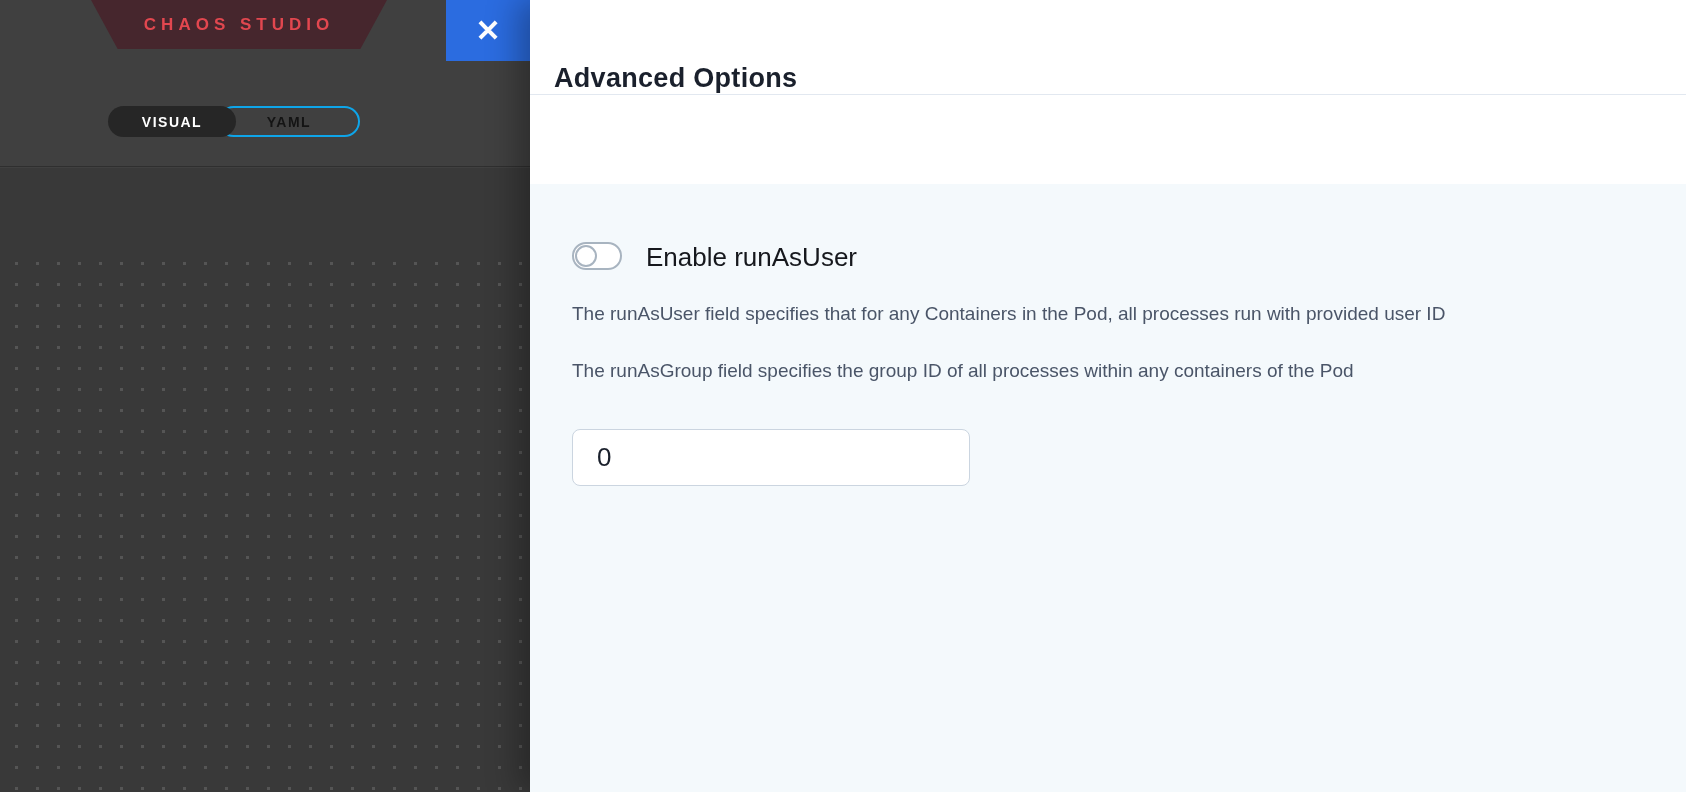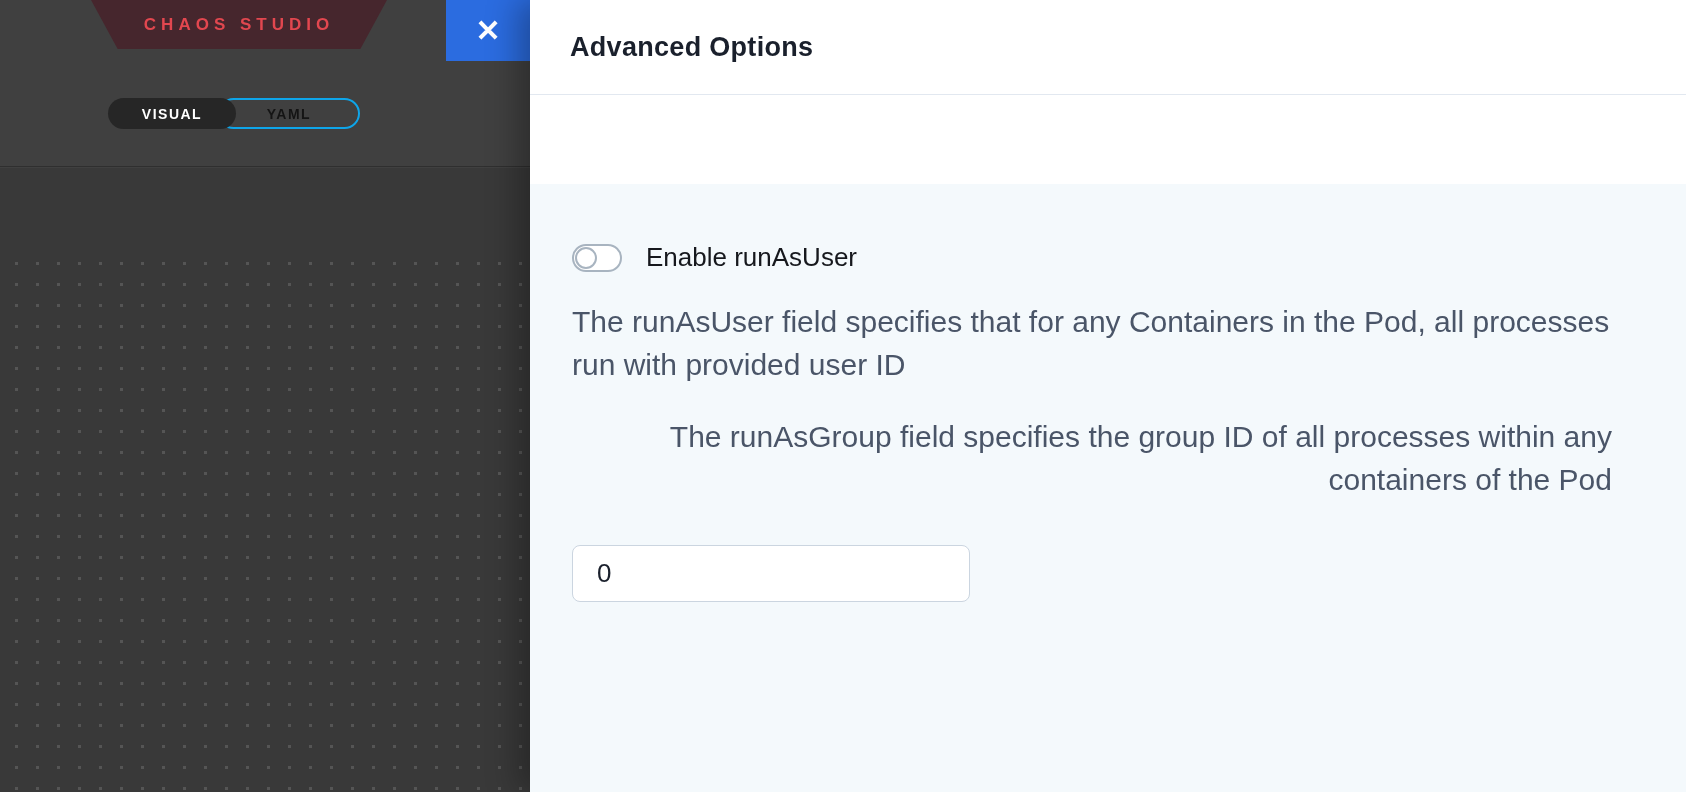--- a/index.html
+++ b/index.html
@@ -26,81 +26,81 @@
   .chaos-banner {
     position:absolute; left:91px; top:0; width:296px; height:49px;
     background:#46262d;
     clip-path:polygon(0 0, 100% 0, 91% 100%, 9% 100%);
     display:flex; align-items:center; justify-content:center;
   }
   .chaos-banner .brand-text {
     color:#e2474f; font-weight:bold; font-size:17px; letter-spacing:5px;
   }
 
-  .mode-toggle { position:absolute; left:108px; top:98px; display:flex; }
+  .mode-toggle { position:absolute; left:108px; top:106px; display:flex; }
   .pill {
     height:31px; border-radius:17px; display:flex; align-items:center; justify-content:center;
     font-weight:bold; font-size:14px; letter-spacing:1.5px; cursor:pointer;
   }
   .pill-visual { width:128px; background:#262626; color:#ffffff; position:relative; z-index:2; }
   .pill-yaml { width:142px; margin-left:-18px; border:2px solid #0ea5e9; color:#141414; background:transparent; z-index:1; }
 
   .close-btn {
     position:absolute; left:446px; top:0; width:84px; height:61px;
     background:#2b6ce0; color:#ffffff; display:flex; align-items:center; justify-content:center;
     font-size:30px; font-weight:bold; cursor:pointer;
   }
 
   
   .drawer {
     position:absolute; left:530px; top:0; width:1156px; height:792px;
     background:#ffffff; box-shadow:-12px 0 30px rgba(0,0,0,0.30);
   }
   .drawer-header {
-    height:95px; display:flex; align-items:center; padding-left:40px;
+    height:95px; display:flex; align-items:flex-end; padding-left:24px;
     border-bottom:1px solid #e2e8f0; background:#ffffff;
   }
   .drawer-title { font-size:27px; font-weight:bold; color:#1a202c; letter-spacing:0.3px; }
 
   .tabs {
     height:89px; display:flex; align-items:flex-end; gap:24px;
     padding-left:28px; background:#ffffff;
   }
   .tab {
     font-size:25px; padding:0 12px 15px 12px; color:#94a2b3;
     cursor:pointer; border-bottom:3px solid transparent;
   }
   .tab.active { color:#2d3748; border-bottom:3px solid #3b7bd4; }
 
   .drawer-body {
     position:absolute; left:0; top:184px; right:0; bottom:0;
     background:#f4f9fc; padding:58px 40px 0 42px;
   }
 
-  .toggle-row { display:flex; align-items:center; gap:24px; }
+  .toggle-row { display:flex; gap:24px; }
   .row-2 { margin-top:76px; }
   .toggle-label { font-size:26px; color:#16181d; }
 
   .switch { position:relative; width:50px; height:28px; border-radius:15px; cursor:pointer; flex:0 0 auto; }
   .switch.off { background:#ffffff; border:2px solid #a8b4c0; }
   .switch.off .knob {
     position:absolute; left:1px; top:1px; width:22px; height:22px;
     border-radius:50%; background:#ffffff; border:2px solid #a8b4c0;
   }
   .switch.on { background:#2b6cd0; }
   .switch.on .knob {
     position:absolute; right:3px; top:3px; width:22px; height:22px;
     border-radius:50%; background:#ffffff;
   }
 
   .desc {
-    margin-top:28px; font-size:30px; color:#4a5568; line-height:1.42;
+    margin-top:28px; font-size:19px; color:#4a5568; line-height:1.42;
     max-width:1040px;
   }
-  .desc-2 { margin-top:30px;text-align:right; }
+  .desc-2 { margin-top:30px; }
 
   .group-input {
     display:block; margin-top:44px; width:398px; height:57px;
     border:1px solid #cbd5e0; border-radius:8px; background:#ffffff;
     font-size:26px; color:#1a202c; padding:0 24px;
     font-family:"Liberation Sans", sans-serif; outline:none;
   }
 </style>
 </head>
 <body>

